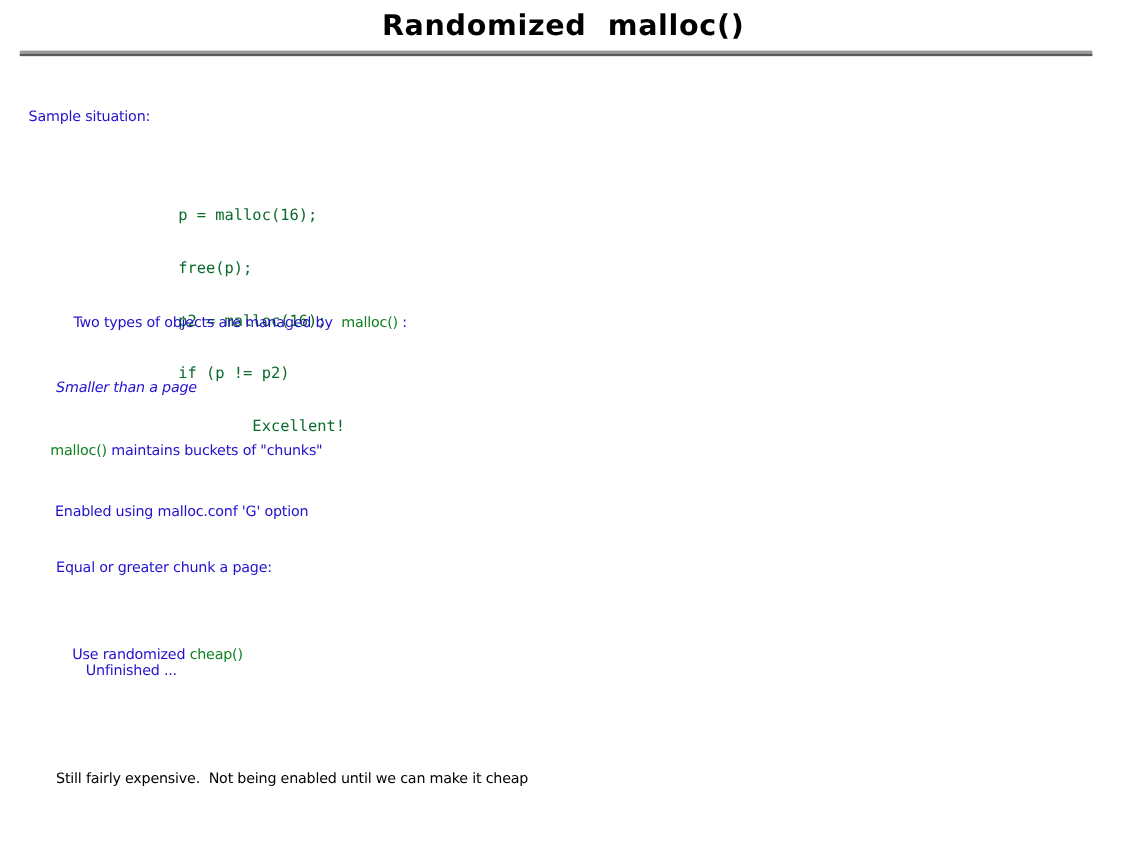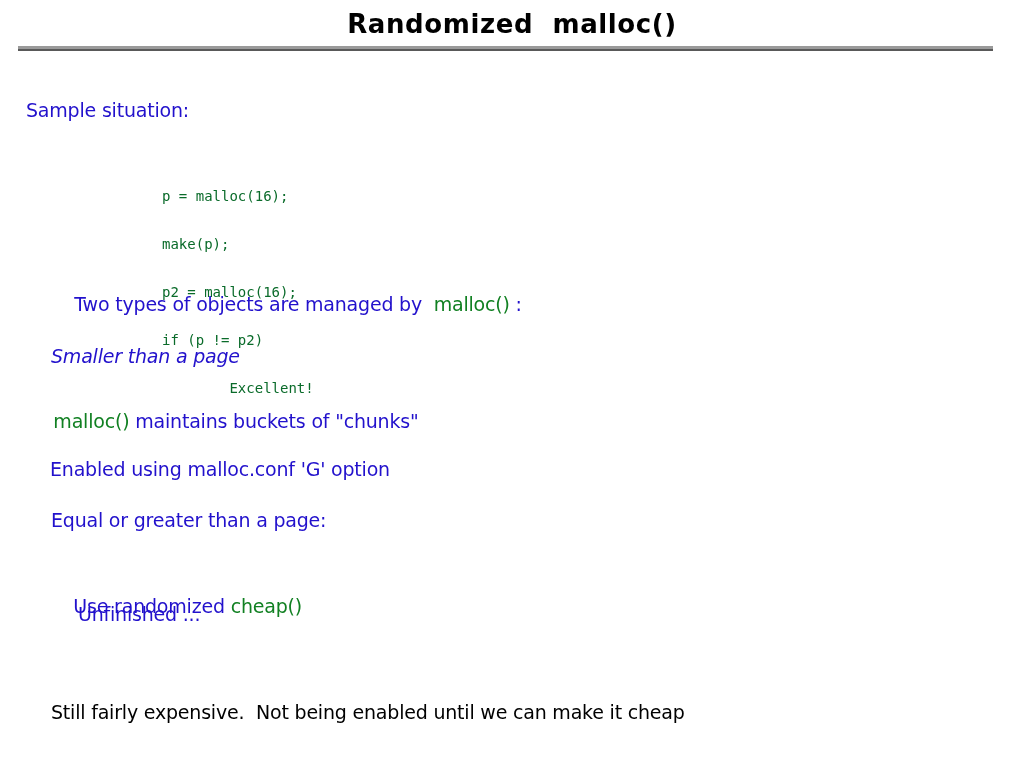--- a/index.html
+++ b/index.html
@@ -46,21 +46,21 @@
     background: #9a9a9a;
     border-bottom: 2px solid #595959;
     box-sizing: border-box;
   }
 
   
   .line {
     position: absolute;
     white-space: pre;
     font-family: "DejaVu Sans", sans-serif;
-    font-size: 19px;
+    font-size: 13px;
     color: #2211cc;
     letter-spacing: -0.2px;
   }
   .line.lvl0 { left: 20px; margin-left: 31px; }
   .line.lvl-a { left: 26px; }
   .line.lvl1 { left: 30px; }
   .line.lvl2 { left: 50px; }
 
   .code-green {
     color: #118022;
@@ -89,40 +89,40 @@
 <div class="slide">
 
   <div class="slide-title">Randomized  malloc()</div>
 
   <div class="title-rule"></div>
 
   <div class="line lvl-a" style="top:99px;">Sample situation:</div>
 
   <div class="code-block">
     <span class="code-row">p = malloc(16);</span>
-    <span class="code-row">make(p);</span>
+    <span class="code-row">free(p);</span>
     <span class="code-row">p2 = malloc(16);</span>
     <span class="code-row">if (p != p2)</span>
     <span class="code-row">        Excellent!</span>
   </div>
 
   <div class="line lvl0" style="top:271px;">
     <span>Two types of objects are managed by  </span><span class="code-green">malloc()</span><span> :</span>
   </div>
 
   <div class="line lvl0" style="top:345px;font-style:italic;">Smaller than a page</div>
 
   <div class="line lvl1" style="top:388px;">
     <span class="code-green">malloc()</span><span> maintains buckets of "chunks"</span>
   </div>
 
 
   <div class="line lvl2" style="top:458px;">Enabled using malloc.conf 'G' option</div>
 
-  <div class="line lvl0" style="top:509px;">Equal or greater than a page:</div>
+  <div class="line lvl0" style="top:509px;">Equal or greater chunk a page:</div>
 
   <div class="line lvl2" style="top:573px;">
     <span>Use randomized </span><span class="code-green">cheap()</span>
   </div>
 
   <div class="line lvl2" style="top:603px;margin-left:28px;">Unfinished ...</div>
 
   <div class="line lvl0 red-line" style="top:701px;">Still fairly expensive.  Not being enabled until we can make it cheap</div>
 
 </div>

